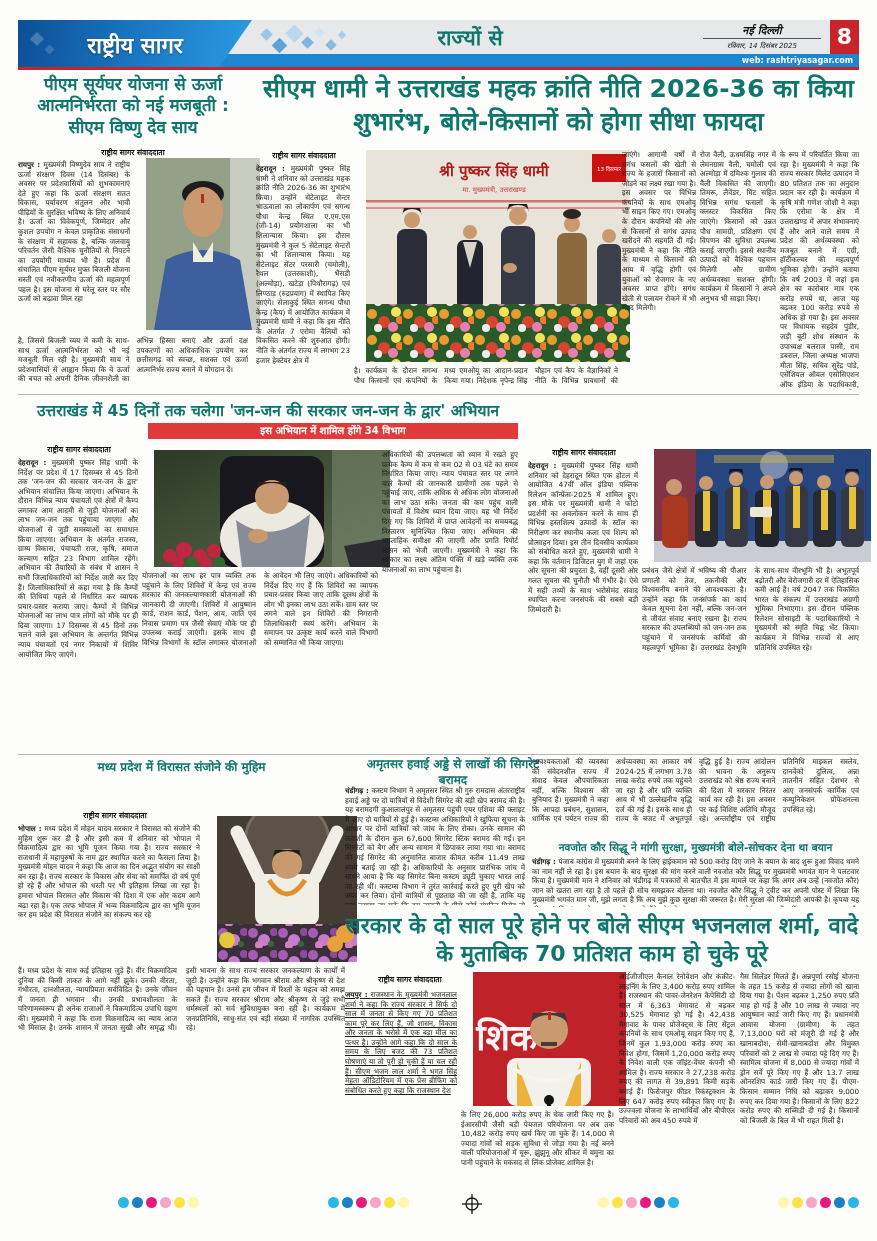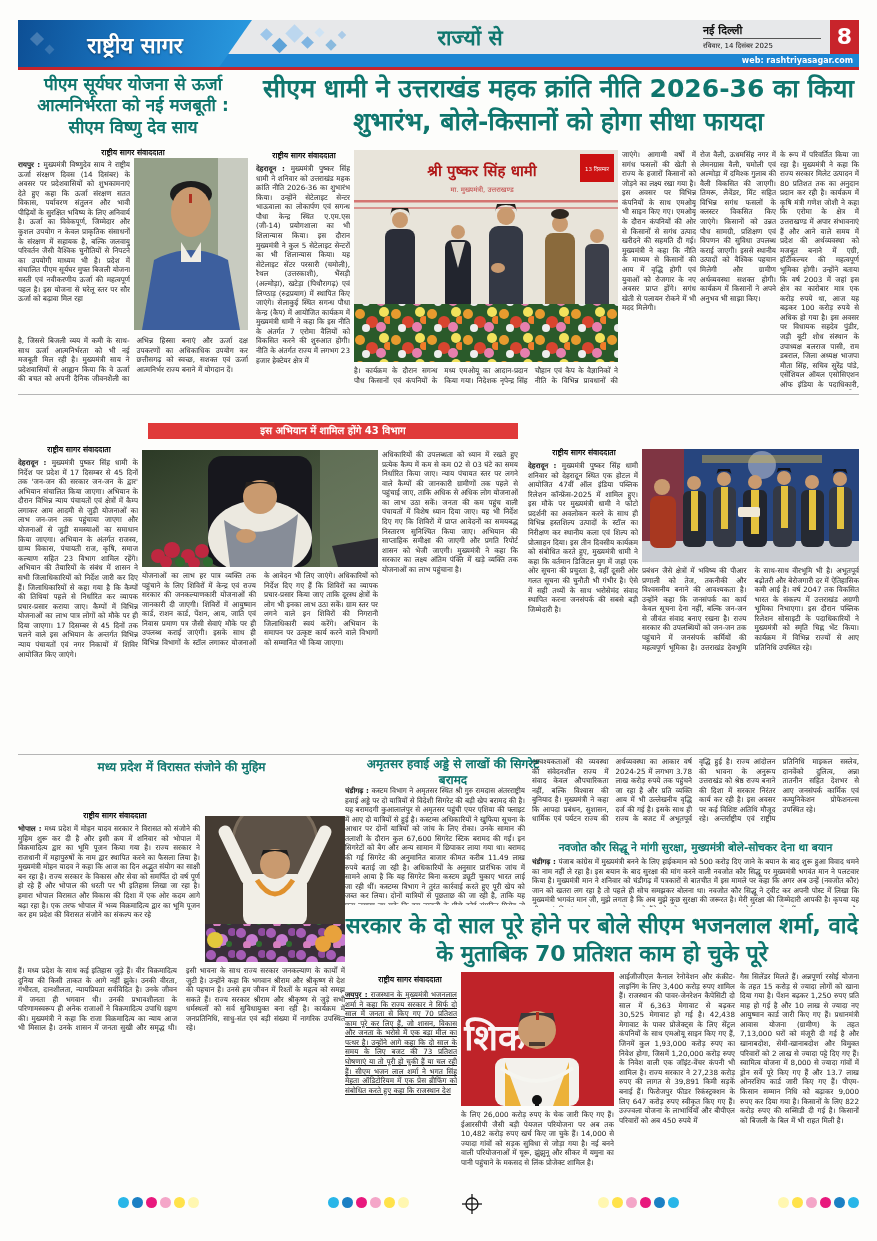--- a/index.html
+++ b/index.html
@@ -4,39 +4,39 @@
 <style>
   html,body{margin:0;padding:0;background:#ffffff;}
   .page{position:relative;width:877px;height:1241px;background:#fdfdfb;overflow:hidden;
         font-family:"DejaVu Sans",sans-serif;}
   .abs{position:absolute;}
   .hl{position:absolute;font-weight:bold;color:#0f766e;text-align:center;font-family:"DejaVu Sans",sans-serif;}
   .body-col{position:absolute;font-size:7.2px;line-height:1.33;text-align:justify;color:#1b1b1b;
             overflow:hidden;word-break:break-word;}
   .byline{position:absolute;font-size:7.6px;font-weight:bold;text-align:center;color:#0f0f0f;}
   .dl{font-weight:bold;}
-  .photo{position:absolute;overflow:hidden;background:#d8d8d2;}
+  .photo{position:absolute;overflow:hidden;background:#d8d8d2;margin-left:12px;}
   .rule{position:absolute;background:#b5b5b5;height:1px;}
   .diamond{position:absolute;transform:rotate(45deg);}
   .redbar{position:absolute;background:#e03a3a;color:#fff;font-weight:bold;text-align:center;}
   .dotgroup{position:absolute;display:flex;gap:3px;}
   .dotgroup.rev{flex-direction:row-reverse;}
   .dot{width:11px;height:11px;border-radius:50%;display:inline-block;}
   #masthead{position:absolute;left:18px;top:20px;width:234px;height:47px;z-index:3;
      background:linear-gradient(100deg,#0d4f95 0%,#1b7ac6 55%,#2a9be0 100%);
      clip-path:polygon(0 0,100% 0,86% 100%,0 100%);
      display:flex;align-items:center;justify-content:center;}
   #masthead .title{color:#ffffff;font-weight:bold;font-size:22px;text-shadow:0 1px 2px rgba(0,0,0,.45);}
   #strip-gray{position:absolute;left:18px;top:20px;width:841px;height:34px;background:#e7e8ea;}
   #strip-blue{position:absolute;left:18px;top:54px;width:841px;height:13px;background:#1d86d3;
      color:#fff;font-size:8px;font-weight:bold;text-align:right;line-height:13px;padding-right:6px;box-sizing:border-box;}
   #rule-red{position:absolute;left:18px;top:67px;width:841px;height:3px;background:#c8242b;}
   #pagebox{position:absolute;left:830px;top:20px;width:29px;height:34px;background:#c8242b;color:#fff;
      font-size:22px;font-weight:bold;text-align:center;line-height:34px;}
-  #cityblock{position:absolute;left:703px;top:22px;width:118px;text-align:left;color:#111;}
+  #cityblock{position:absolute;left:703px;top:22px;width:118px;text-align:center;color:#111;font-style:italic;}
   #cityblock .city{font-size:11px;font-weight:bold;border-bottom:1px solid #555;padding-bottom:1px;}
   #cityblock .date{font-size:7px;padding-top:2px;}
   .svgtxt{font-family:"DejaVu Sans",sans-serif;}
 </style>
 </head>
 <body>
 
 <div class="page">
 
   <div id="strip-gray"></div>
@@ -129,21 +129,22 @@
       <rect x="0" y="154" width="264" height="58" fill="url(#flw)"></rect>
     </svg>
   </div>
   <div class="body-col" style="left:354px;top:366px;width:264px;height:26px;column-count:3;column-gap:7px;">है। कार्यक्रम के दौरान सगन्ध पौध किसानों एवं कंपनियों के मध्य एमओयू का आदान-प्रदान किया गया। निदेशक नृपेन्द्र सिंह चौहान एवं कैप के वैज्ञानिकों ने नीति के विभिन्न प्रावधानों की जानकारी दी। रोज वैली, ऊधमसिंह नगर में एरोमा आधारित उद्योगों को बढ़ावा दिया जाएगा।</div>
   <div class="body-col" style="left:622px;top:150px;width:74px;height:240px;">जाएंगे। आगामी वर्षों में सगंध फसलों की खेती से राज्य के हजारों किसानों को जोड़ने का लक्ष्य रखा गया है। इस अवसर पर विभिन्न कंपनियों के साथ एमओयू भी साइन किए गए। एमओयू के दौरान कंपनियों की ओर से किसानों से सगंध उत्पाद खरीदने की सहमति दी गई। मुख्यमंत्री ने कहा कि नीति के माध्यम से किसानों की आय में वृद्धि होगी एवं युवाओं को रोजगार के नए अवसर प्राप्त होंगे। सगंध खेती से पलायन रोकने में भी मदद मिलेगी।</div>
   <div class="body-col" style="left:700px;top:150px;width:76px;height:240px;">रोज वैली, ऊधमसिंह नगर में लेमनग्रास वैली, चमोली एवं अल्मोड़ा में दमिश्क गुलाब की वैली विकसित की जाएगी। तिमरू, लैवेंडर, मिंट सहित विभिन्न सगंध फसलों के क्लस्टर विकसित किए जाएंगे। किसानों को उन्नत पौध सामग्री, प्रशिक्षण एवं विपणन की सुविधा उपलब्ध कराई जाएगी। इससे स्थानीय उत्पादों को वैश्विक पहचान मिलेगी और ग्रामीण अर्थव्यवस्था सशक्त होगी। कार्यक्रम में किसानों ने अपने अनुभव भी साझा किए।</div>
   <div class="body-col" style="left:780px;top:150px;width:79px;height:240px;">के रूप में परिवर्तित किया जा रहा है। मुख्यमंत्री ने कहा कि राज्य सरकार मिलेट उत्पादन में 80 प्रतिशत तक का अनुदान प्रदान कर रही है। कार्यक्रम में कृषि मंत्री गणेश जोशी ने कहा कि एरोमा के क्षेत्र में उत्तराखण्ड में अपार संभावनाएं हैं और आने वाले समय में प्रदेश की अर्थव्यवस्था को मजबूत बनाने में एग्री, हॉर्टीकल्चर की महत्वपूर्ण भूमिका होगी। उन्होंने बताया कि वर्ष 2003 में जहां इस क्षेत्र का कारोबार मात्र एक करोड़ रुपये था, आज यह बढ़कर 100 करोड़ रुपये से अधिक हो गया है। इस अवसर पर विधायक सहदेव पुंडीर, जड़ी बूटी शोध संस्थान के उपाध्यक्ष बलराज पासी, राम डबराल, जिला अध्यक्ष भाजपा मीता सिंह, सचिव सुरेंद्र पांडे, एसेंशियल ऑयल एसोसिएशन ऑफ इंडिया के पदाधिकारी, अध्यक्ष नगर पंचायत सुमिल चौधरी एवं अन्य मौजूद रहे।</div>
 
   <div class="rule" style="left:18px;top:394px;width:841px;"></div>
 
-  <div class="redbar" style="left:148px;top:423px;width:370px;height:16px;font-size:10px;line-height:16px;">इस अभियान में शामिल होंगे 43 विभाग</div>
+  <div class="hl" style="left:18px;top:399px;width:500px;font-size:15.5px;">उत्तराखंड में 45 दिनों तक चलेगा 'जन-जन की सरकार जन-जन के द्वार' अभियान</div>
+  <div class="redbar" style="left:148px;top:423px;width:370px;height:16px;font-size:10px;line-height:16px;">इस अभियान में शामिल होंगे 34 विभाग</div>
   <div class="byline" style="left:18px;top:444px;width:122px;">राष्ट्रीय सागर संवाददाता</div>
   <div class="body-col" style="left:18px;top:458px;width:120px;height:292px;">
     <b class="dl">देहरादून : </b><span>मुख्यमंत्री पुष्कर सिंह धामी के निर्देश पर प्रदेश में 17 दिसम्बर से 45 दिनों तक 'जन-जन की सरकार जन-जन के द्वार' अभियान संचालित किया जाएगा। अभियान के दौरान विभिन्न न्याय पंचायतों एवं क्षेत्रों में कैम्प लगाकर आम आदमी से जुड़ी योजनाओं का लाभ जन-जन तक पहुंचाया जाएगा और योजनाओं से जुड़ी समस्याओं का समाधान किया जाएगा। अभियान के अंतर्गत राजस्व, ग्राम्य विकास, पंचायती राज, कृषि, समाज कल्याण सहित 23 विभाग शामिल रहेंगे। अभियान की तैयारियों के संबंध में शासन ने सभी जिलाधिकारियों को निर्देश जारी कर दिए हैं। जिलाधिकारियों से कहा गया है कि कैम्पों की तिथियां पहले से निर्धारित कर व्यापक प्रचार-प्रसार कराया जाए। कैम्पों में विभिन्न योजनाओं का लाभ पात्र लोगों को मौके पर ही दिया जाएगा। 17 दिसम्बर से 45 दिनों तक चलने वाले इस अभियान के अन्तर्गत विभिन्न न्याय पंचायतों एवं नगर निकायों में शिविर आयोजित किए जाएंगे।</span>
   </div>
   <div class="photo" style="left:142px;top:450px;width:236px;height:117px;">
     <svg width="236" height="117" viewBox="0 0 236 117">
       <defs>
         <linearGradient id="gg" x1="0" y1="0" x2="1" y2="1">
           <stop offset="0" stop-color="#2c3a26"></stop>
             <stop offset="1" stop-color="#5d6a50"></stop>

